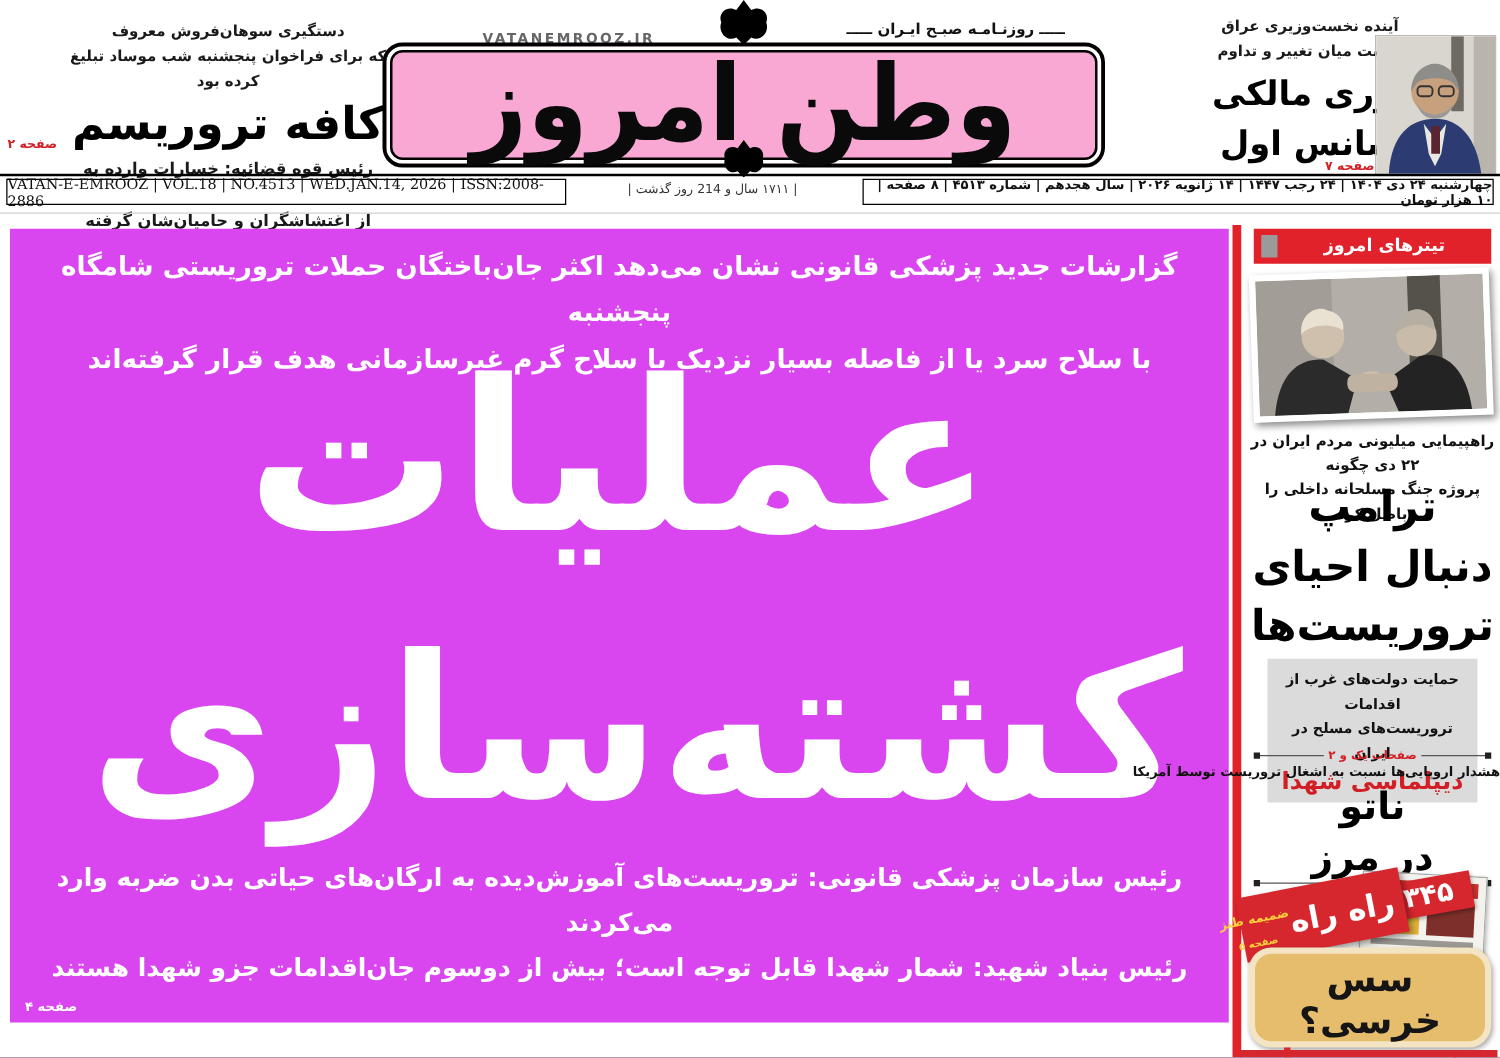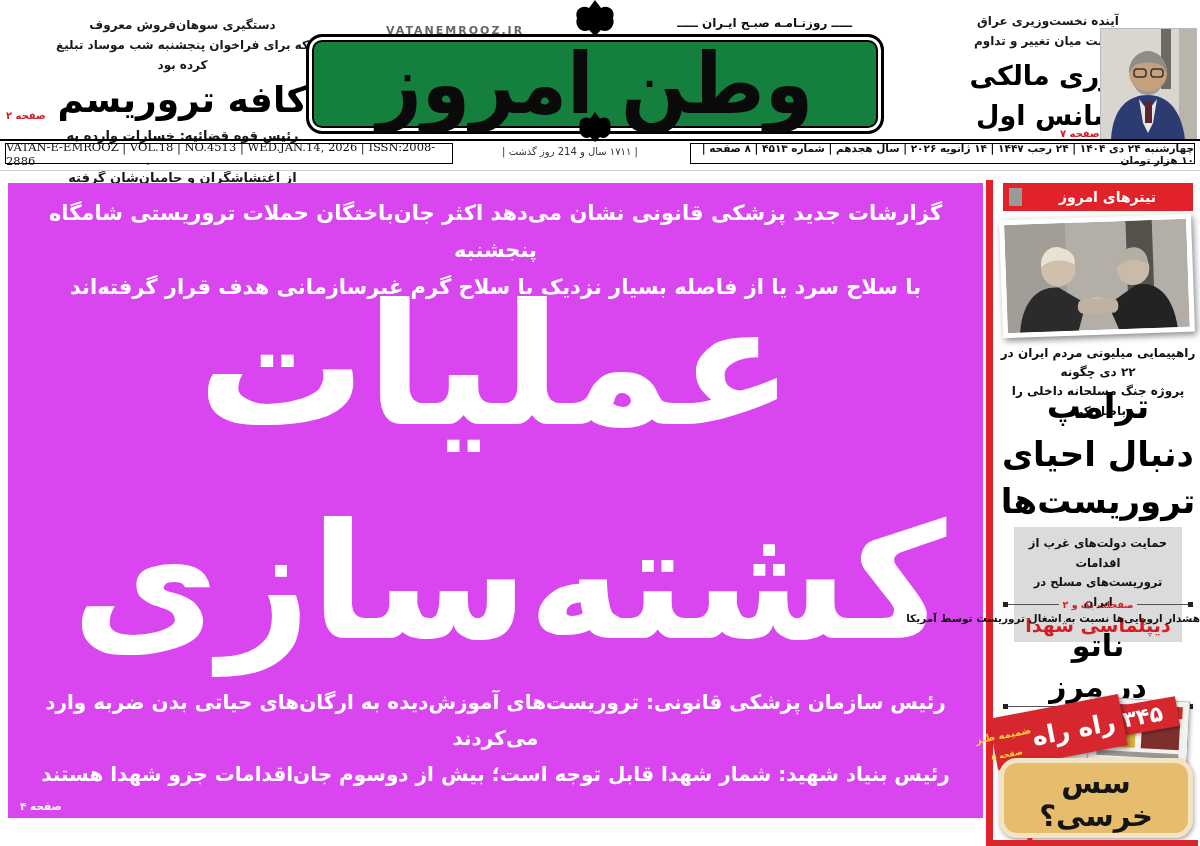--- a/index.html
+++ b/index.html
@@ -15,21 +15,21 @@
   .tl-col { left:55px; top:16px; width:255px; text-align:center; color:#111; }
   .kicker { font-size:12px; font-weight:bold; line-height:1.65; color:#1a1a1a; }
   .tl-headline { font-size:36px; font-weight:900; color:#000; margin:4px 0 6px; letter-spacing:-1px; }
   .subdeck { font-size:13px; font-weight:bold; line-height:1.6; color:#1a1a1a; }
   .page-ref-red { color:#d21f26; font-size:10px; font-weight:bold; }
   .tl-pageref { left:6px; top:110px; }
 
   .masthead { left:298px; top:2px; width:594px; height:140px; }
   .mast-band {
     position:absolute; left:8px; right:8px; top:32px; bottom:8px;
-    background:#15803d; border:3px solid #000; border-radius:16px;
+    background:#f9a8d4; border:3px solid #000; border-radius:16px;
     box-shadow: inset 0 0 0 3px #fff, inset 0 0 0 5px #000;
     display:flex; align-items:center; justify-content:center;
   }
   .mast-logo-text { font-size:78px; font-weight:900; color:#0a0a0a; line-height:1; white-space:nowrap; transform:scaleY(1.08); }
   .mast-url { position:absolute; left:88px; top:22px; direction:ltr; font-size:11px; letter-spacing:2px; color:#666; font-weight:bold; }
   .mast-tagline { position:absolute; right:40px; top:14px; font-size:12px; color:#111; font-weight:bold; letter-spacing:1px; }
   .mast-orn { position:absolute; left:50%; transform:translateX(-50%); }
 
   .tr-col { left:968px; top:12px; width:160px; text-align:center; }
   .tr-headline { font-size:27px; font-weight:900; color:#000; line-height:1.5; margin-top:4px; }

